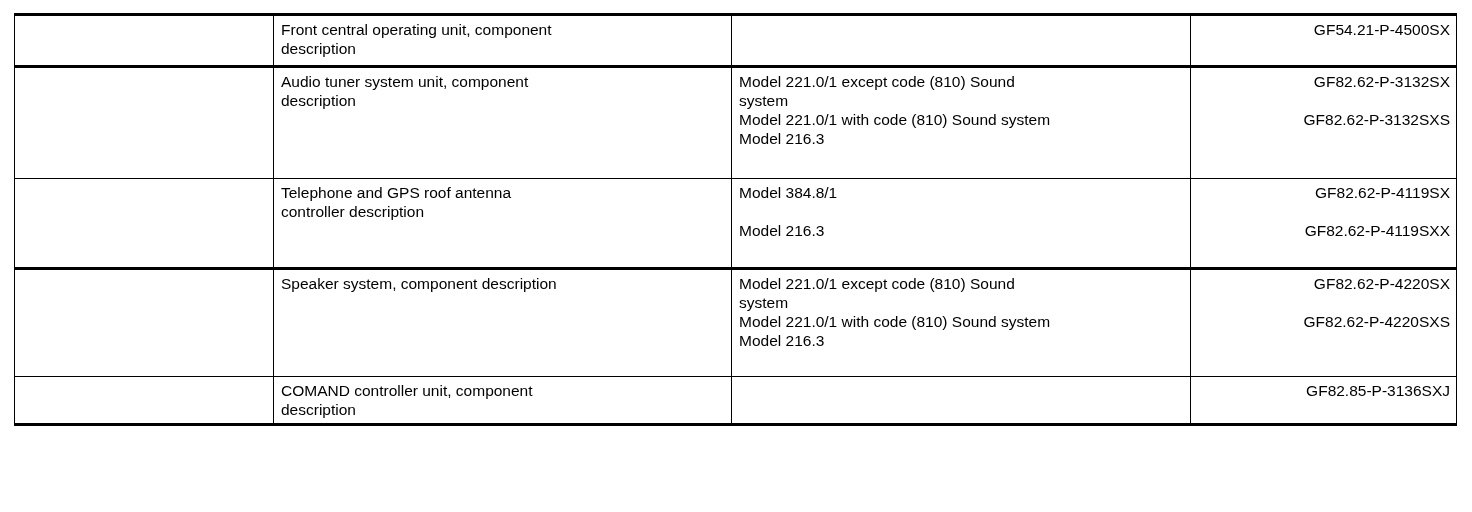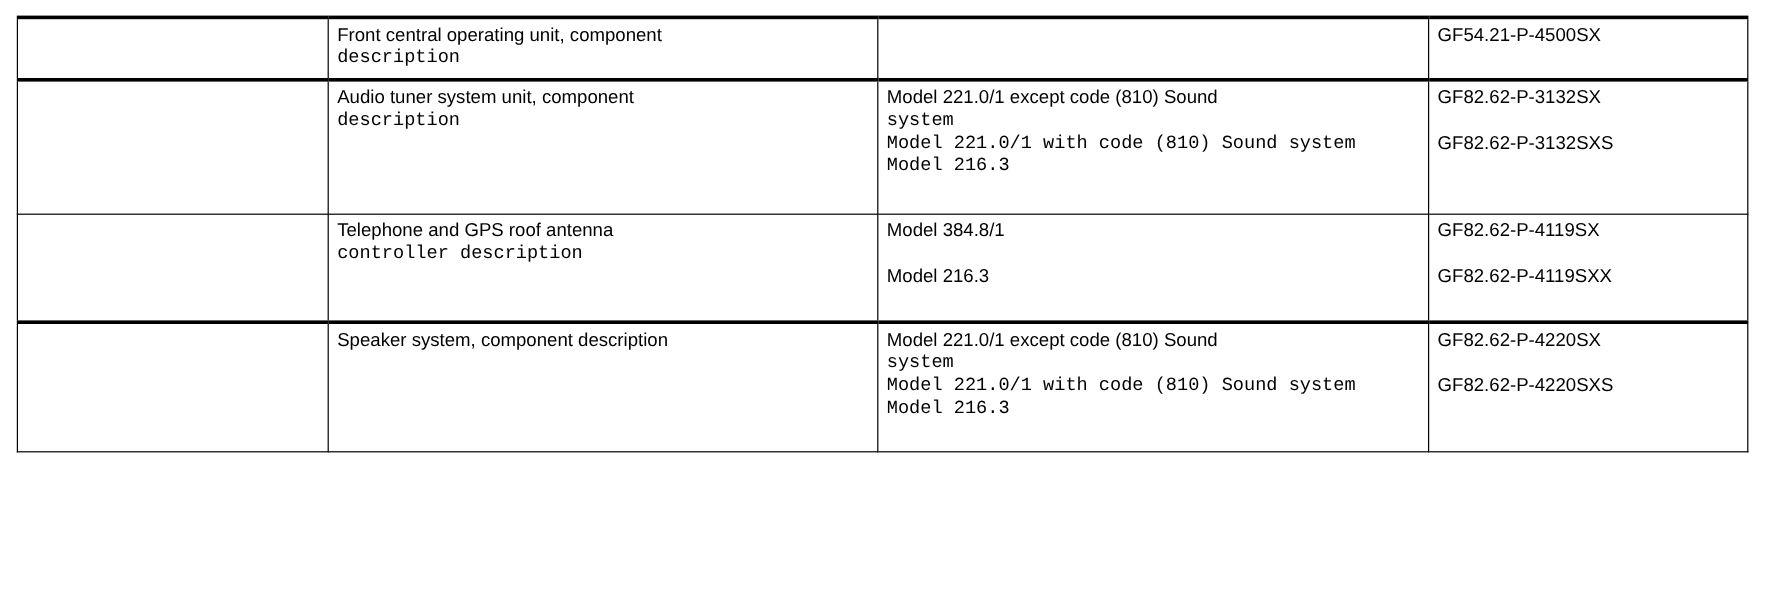--- a/index.html
+++ b/index.html
@@ -46,24 +46,24 @@
   col.c-model { width: 459px; }
   col.c-doc   { width: 266px; }
 
   
   tr.rule-bold > td { border-bottom-width: 3px; }
   tr.first-row > td { border-top-width: 3px; }
   tr.last-row  > td { border-bottom-width: 3px; }
 
   
   td.edge-left  { border-left-width: 3px; }
-  td.edge-right { border-right-width: 3px; }
+  td.edge-right { border-right-width: 3px; text-align: right; }
 
   .cell-line { display: block; white-space: pre-wrap; }
-  .cell-line + .cell-line { margin-top: 0; font-family: Liberation Mono, monospace; }
+  .cell-line + .cell-line { margin-top: 0; }
   .gap-line { display: block; height: 19px; }
 
   .r-h1 { height: 52px; }
   .r-h2 { height: 57px; }
   .r-h3 { height: 112px; }
   .r-h4 { height: 90px; }
   .r-h5 { height: 108px; }
   .r-h6 { height: 46px; }
 </style>
 </head>
@@ -140,16 +140,27 @@
           <span class="cell-line">Model 221.0/1 with code (810) Sound system</span>
           <span class="cell-line">Model 216.3</span>
         </td>
         <td class="edge-right">
           <span class="cell-line">GF82.62-P-4220SX</span>
           <span class="gap-line"></span>
           <span class="cell-line">GF82.62-P-4220SXS</span>
         </td>
       </tr>
 
+      <tr class="r-h6 last-row">
+        <td class="edge-left"></td>
+        <td>
+          <span class="cell-line">COMAND controller unit, component</span>
+          <span class="cell-line">description</span>
+        </td>
+        <td></td>
+        <td class="edge-right">
+          <span class="cell-line">GF82.85-P-3136SXJ</span>
+        </td>
+      </tr>
 
     </tbody>
   </table>
 </div>
 
 </body></html>

